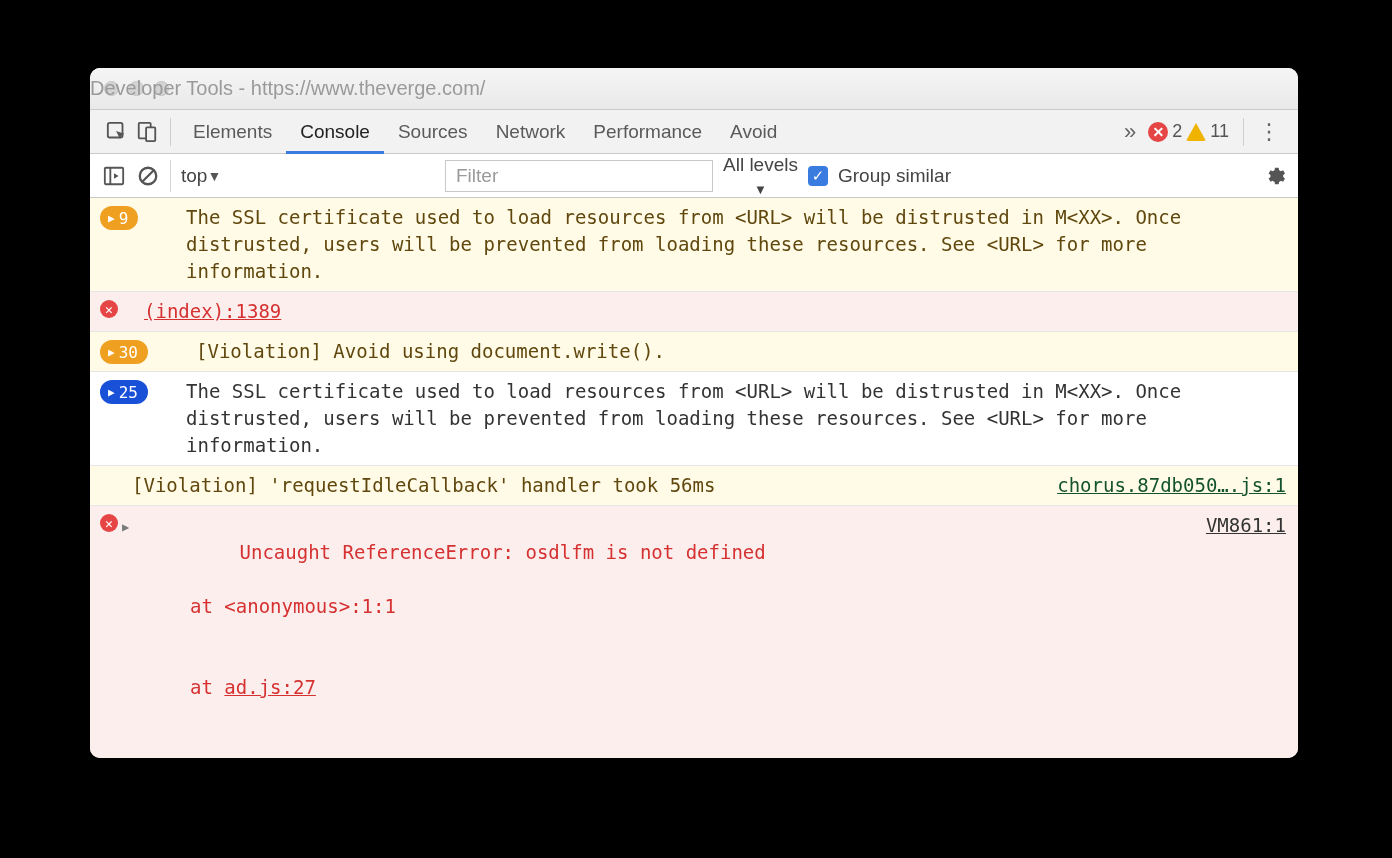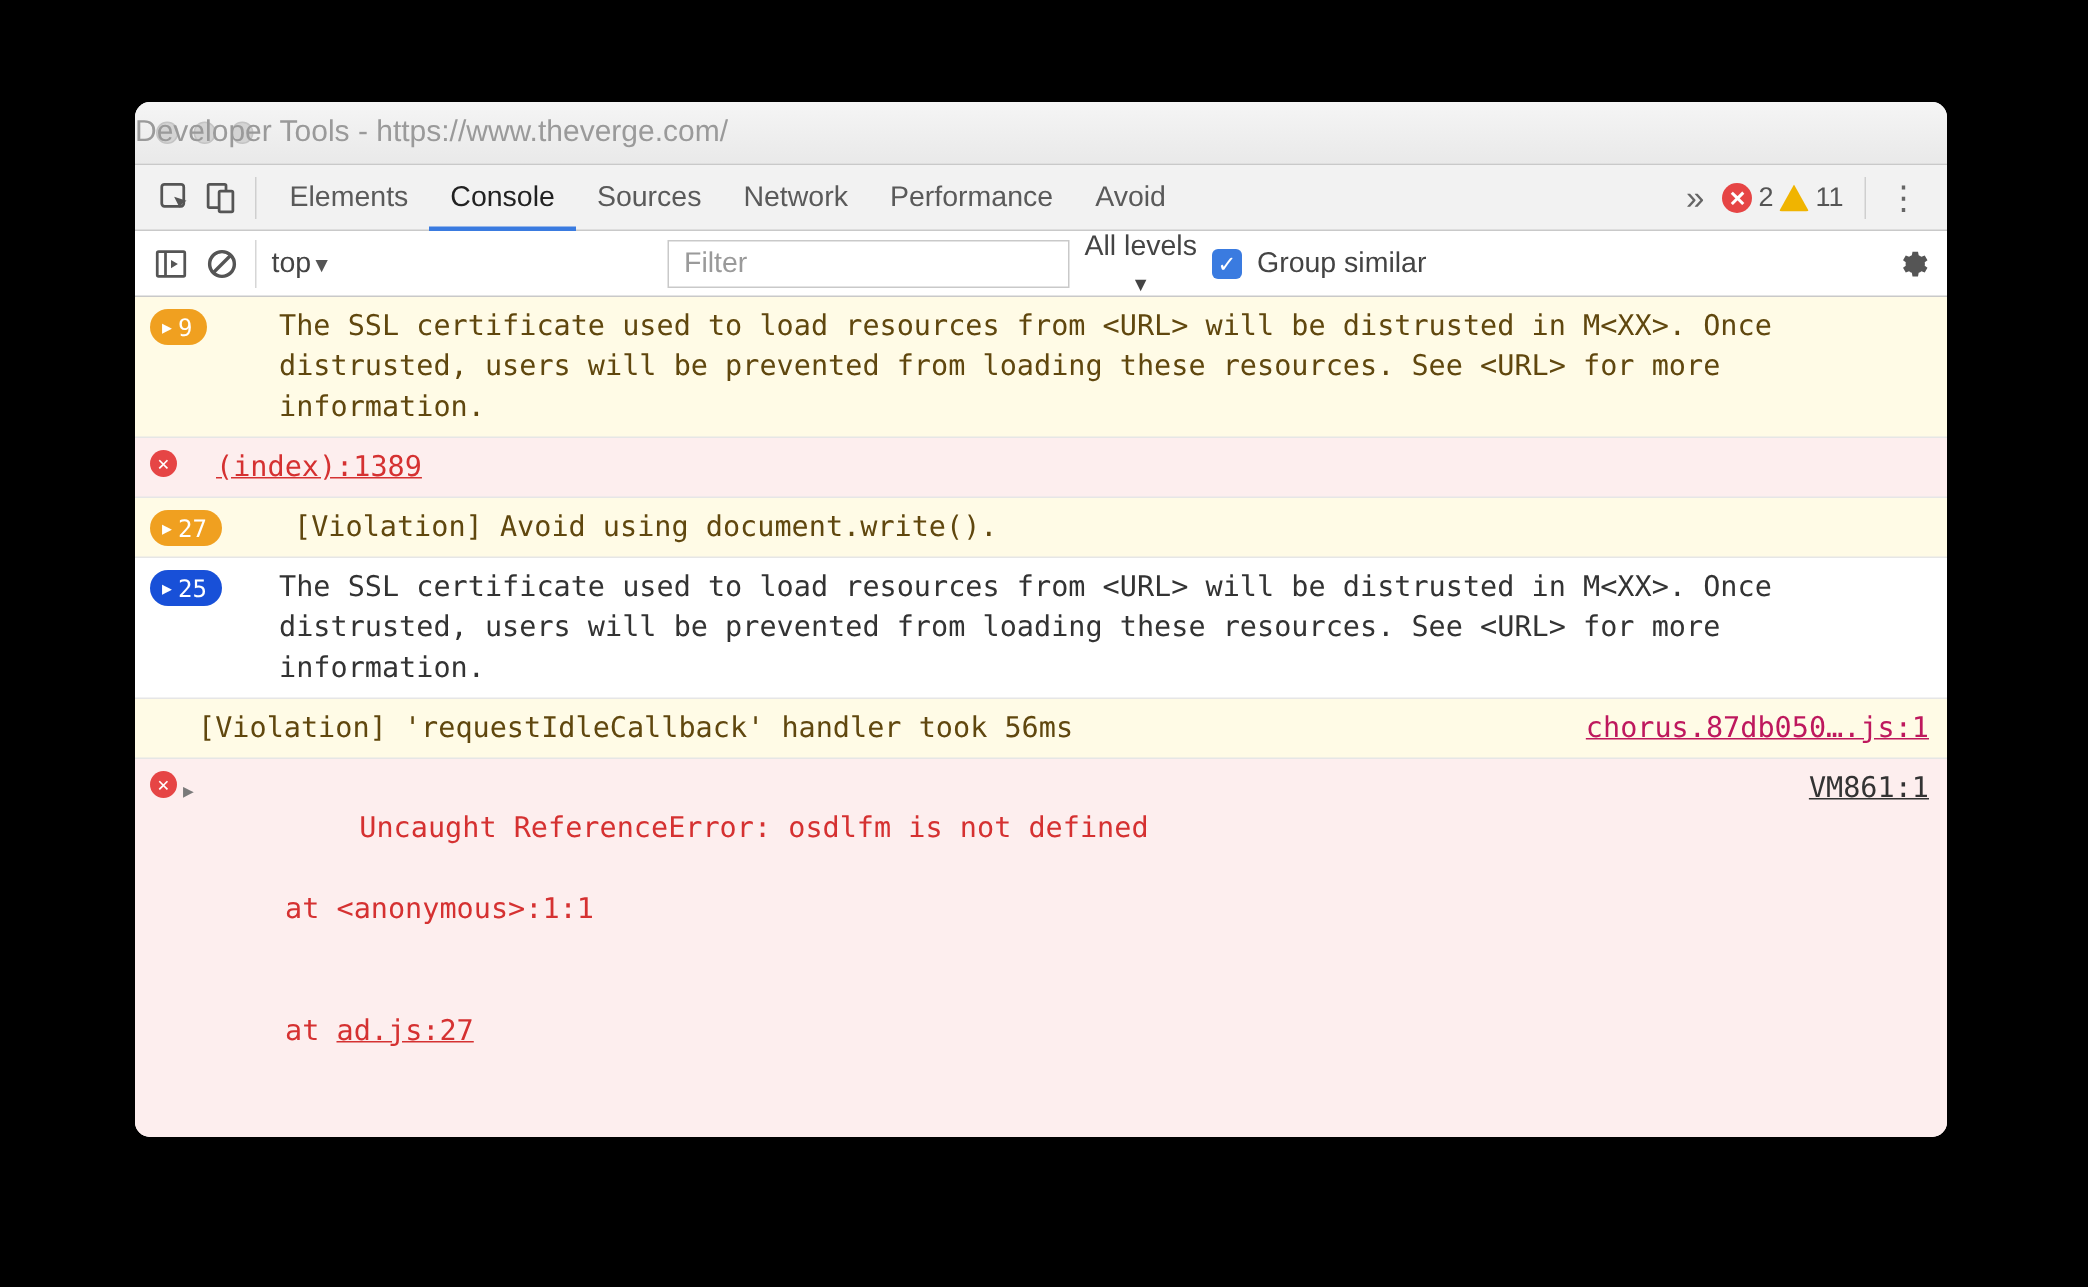--- a/index.html
+++ b/index.html
@@ -248,40 +248,40 @@
       <div class="gutter" style="width:32px;">
         <span class="err-icon">✕</span>
       </div>
       <div class="src">(index):1389</div>
     </div>
 
     <div class="row viol-row">
       <div class="gutter" style="width:96px;">
         <span class="pill pill-orange">
             <span class="tri">▶</span>
-            <span>27</span>
+            <span>30</span>
           </span>
       </div>
       <div class="msg">[Violation] Avoid using document.write().</div>
     </div>
 
     <div class="row info-row">
       <div class="gutter">
         <span class="pill pill-blue">
             <span class="tri">▶</span>
             <span>25</span>
           </span>
       </div>
       <div class="msg">The SSL certificate used to load resources from &lt;URL&gt; will be distrusted in M&lt;XX&gt;. Once distrusted, users will be prevented from loading these resources. See &lt;URL&gt; for more information.</div>
     </div>
 
     <div class="row viol-row">
       <div class="gutter" style="width:32px;"></div>
       <div class="msg">[Violation] 'requestIdleCallback' handler took 56ms</div>
-      <div class="src" style="color:#be185d;">chorus.87db050….js:1</div>
+      <div class="src" style="color:#14532d;">chorus.87db050….js:1</div>
     </div>
 
     <div class="row error-row">
       <div class="gutter" style="width:48px;">
         <span class="err-icon">✕</span>
         <span class="expand">▶</span>
       </div>
       <div class="msg">
         <span>Uncaught ReferenceError: osdlfm is not defined</span>
         <span class="stack"><span>at &lt;anonymous&gt;:1:1</span></span>

